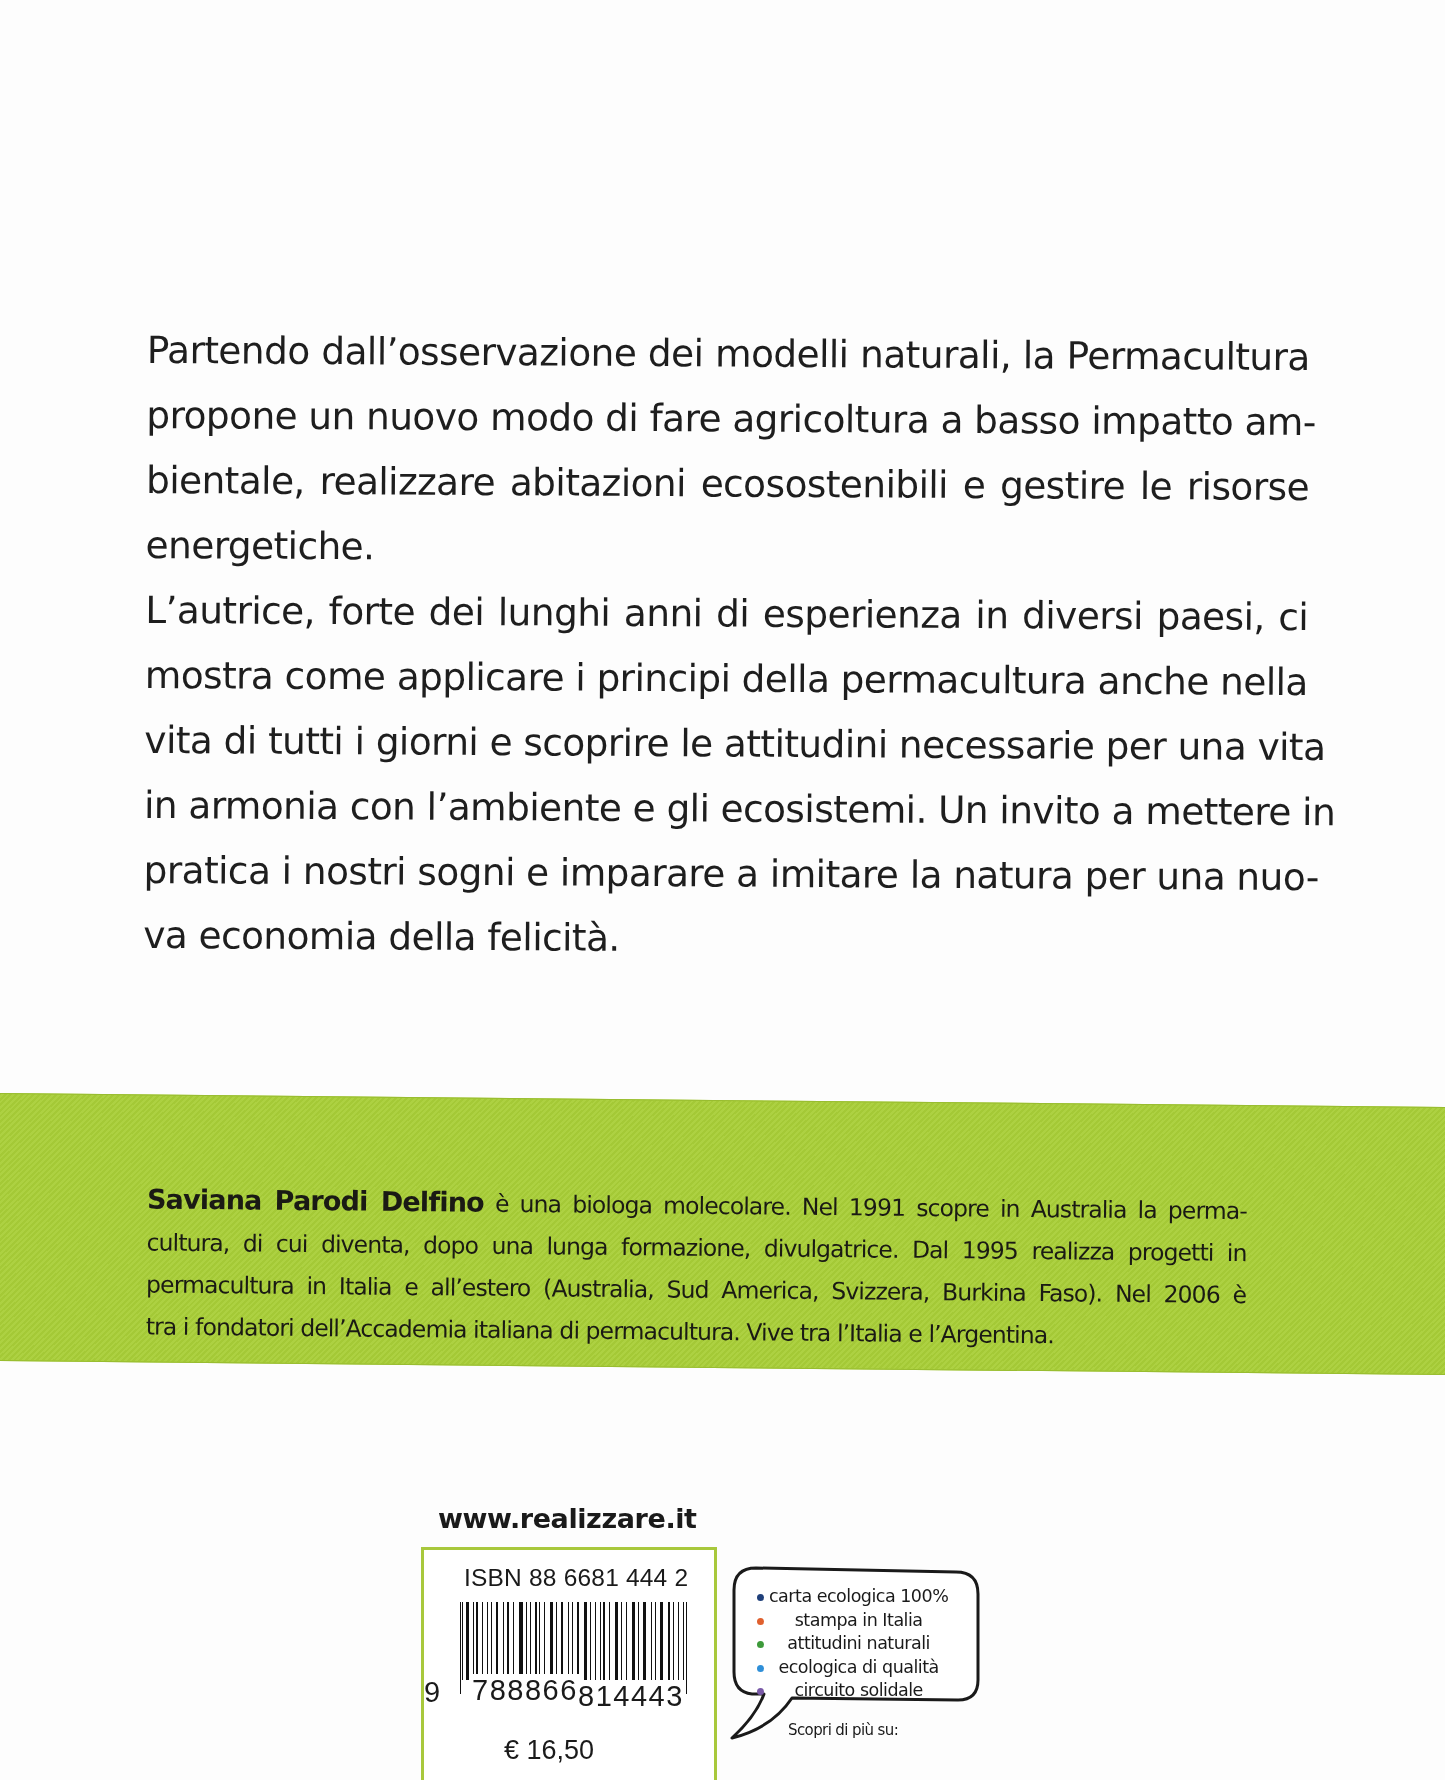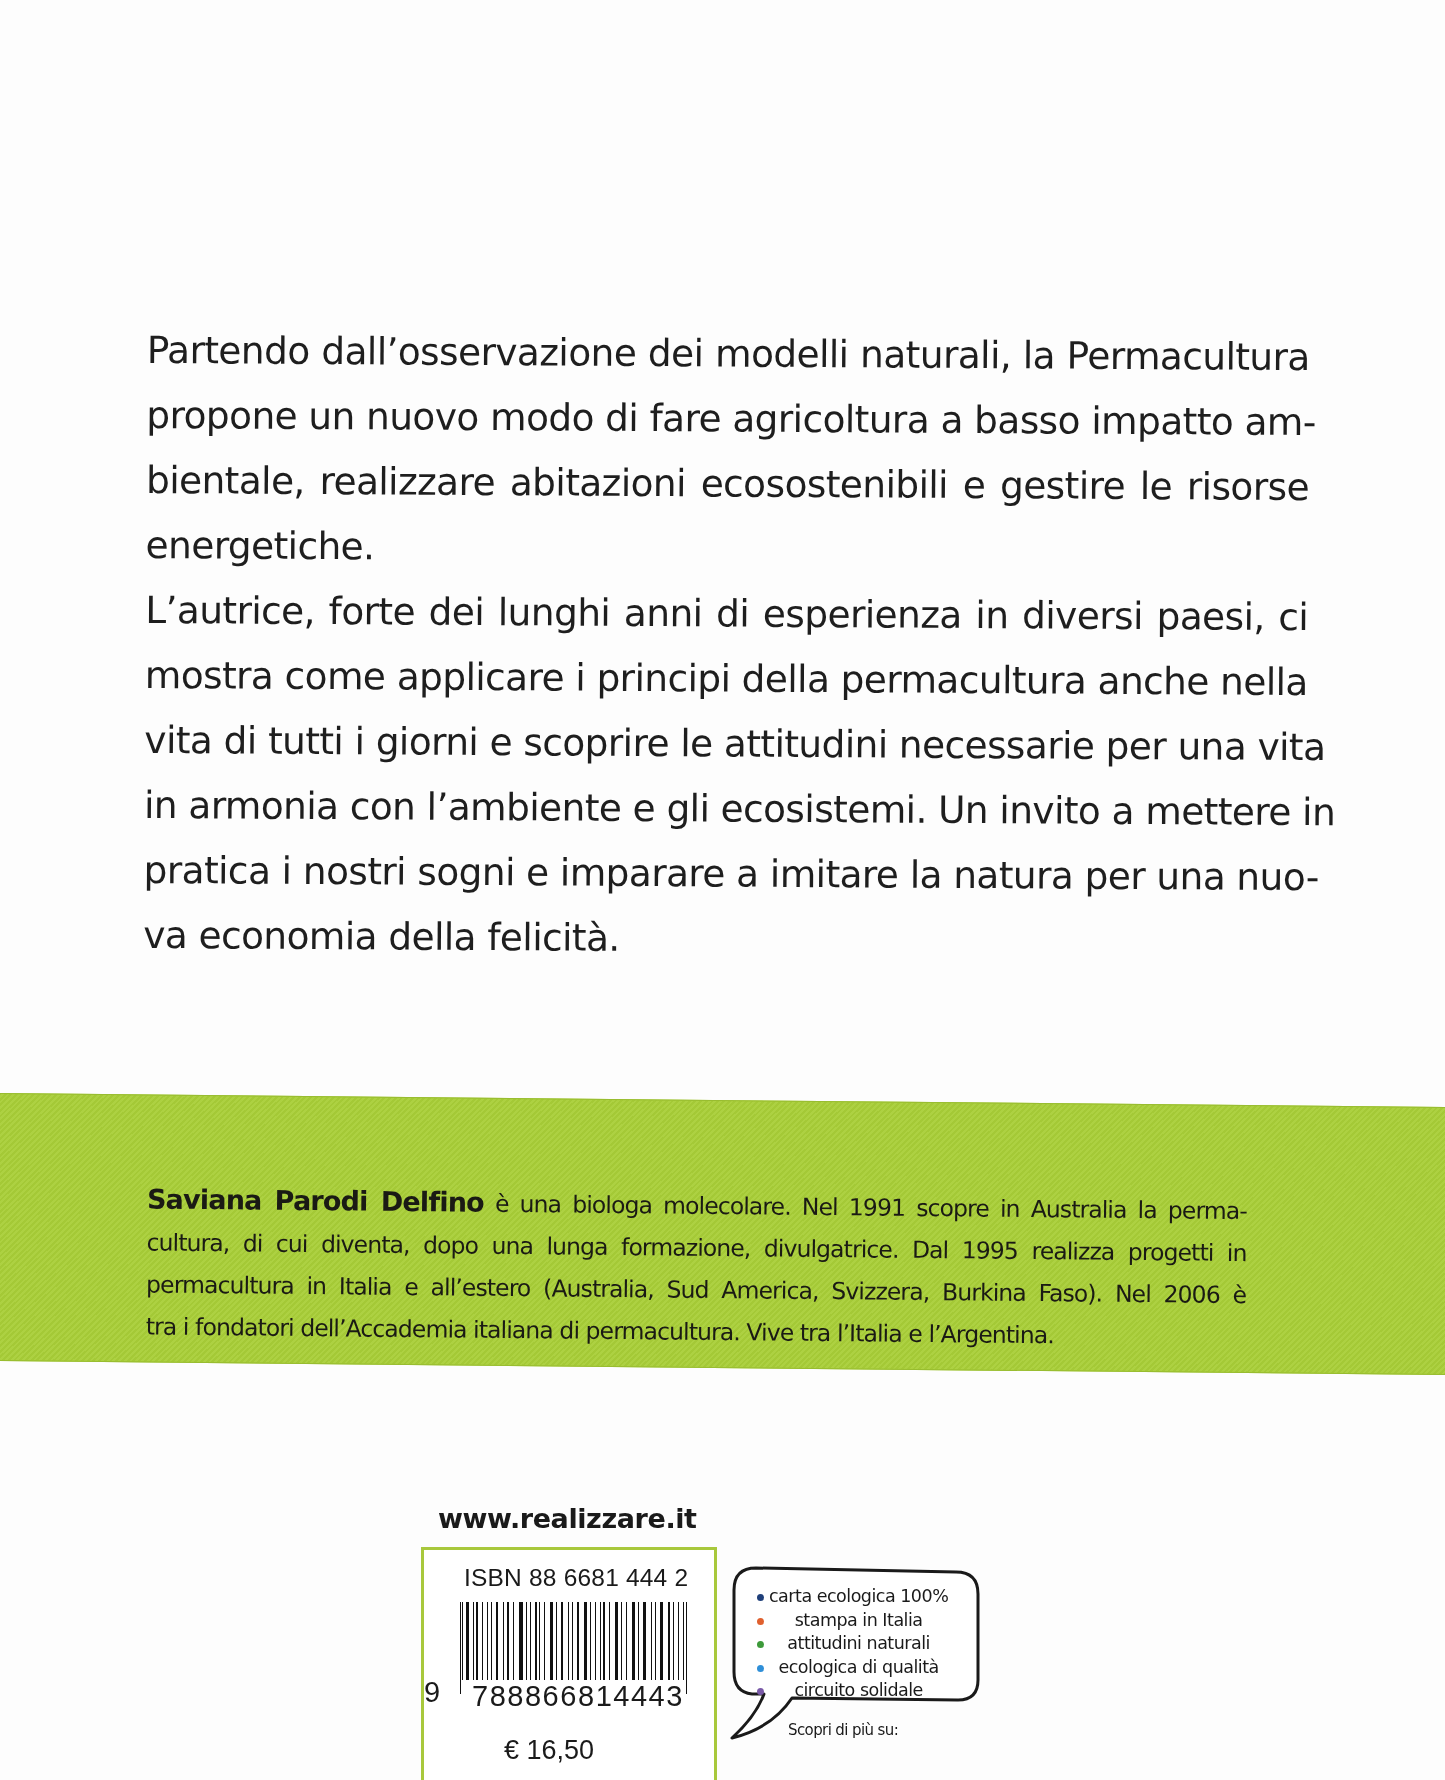--- a/index.html
+++ b/index.html
@@ -55,21 +55,21 @@
       position: absolute; left: 36px; top: 52px; width: 230px; height: 88px;
       display: flex; align-items: flex-start;
     }
     .barcode span { display: block; background: #111; height: 78px; }
     .barcode span.tall { height: 92px; }
     .ean-first {
       position: absolute; left: 0px; top: 126px;
       font-family: "Liberation Sans", sans-serif; font-size: 29px; color: #1a1a1a;
     }
     .ean-left {
-      position: absolute; left: 46px; top: 130px;
+      position: absolute; left: 46px; top: 124px;
       font-family: "Liberation Sans", sans-serif; font-size: 29px; color: #1a1a1a; letter-spacing: 1.5px;
       background: #fff; padding: 0 2px;
     }
     .ean-right {
       position: absolute; left: 152px; top: 130px;
       font-family: "Liberation Sans", sans-serif; font-size: 29px; color: #1a1a1a; letter-spacing: 1.5px;
       background: #fff; padding: 0 2px;
     }
     .price {
       position: absolute; left: 80px; top: 185px;

